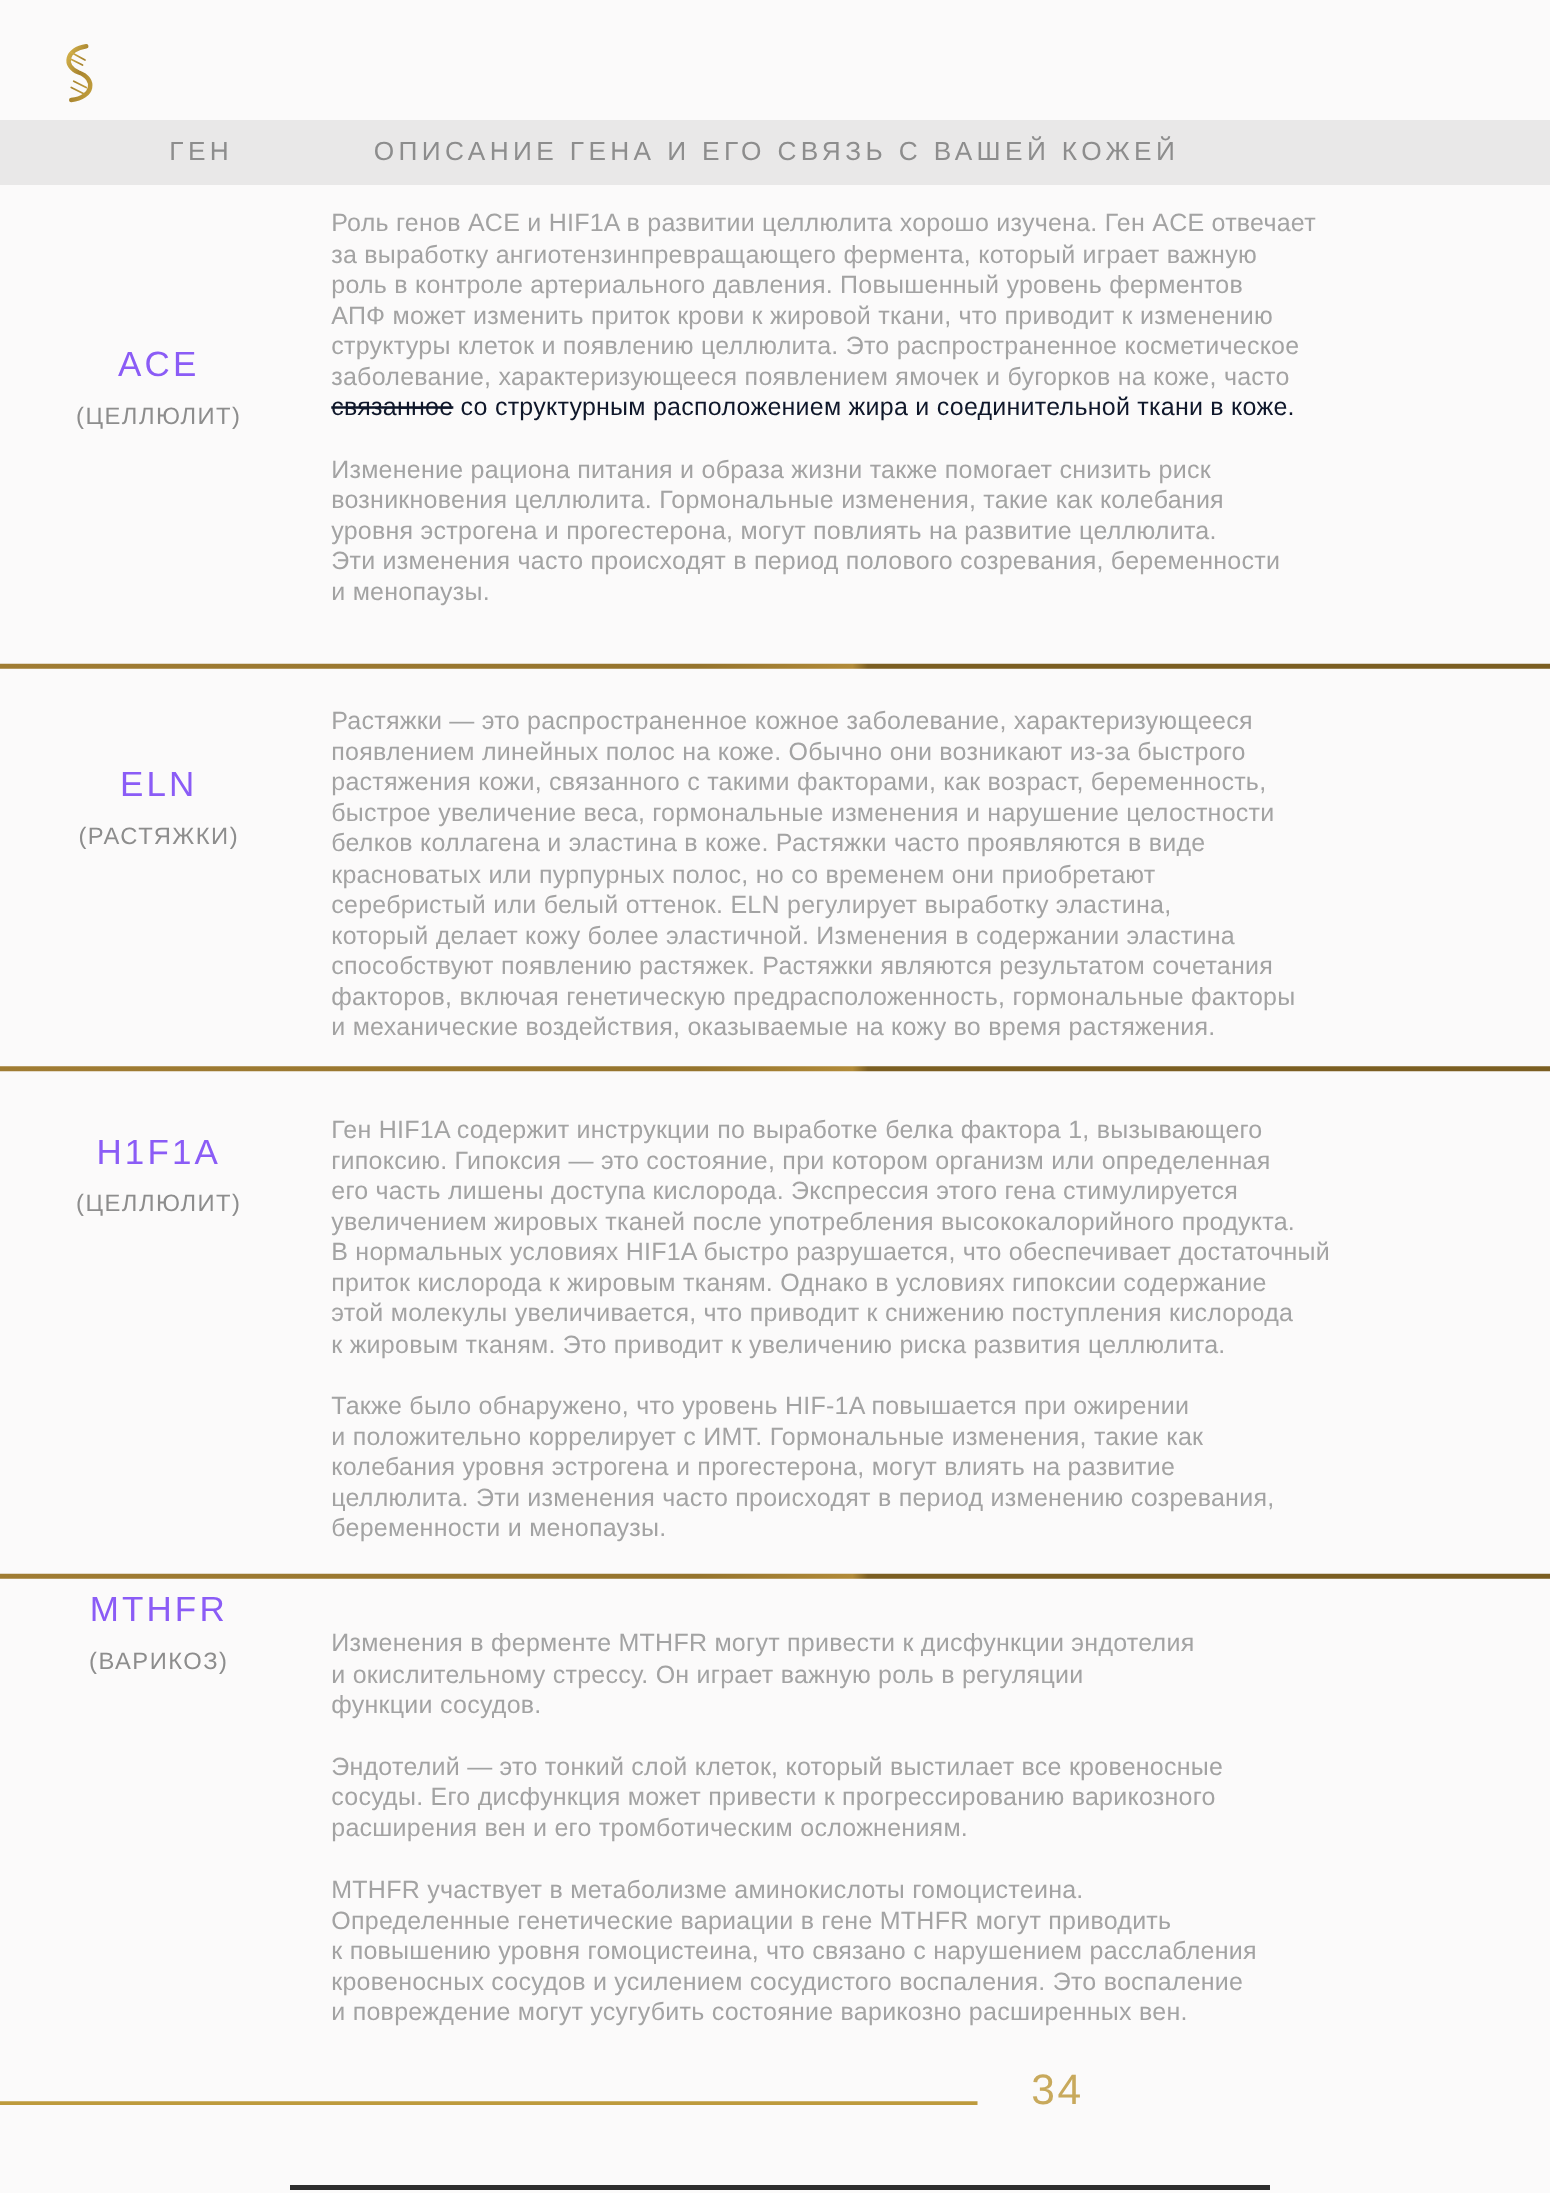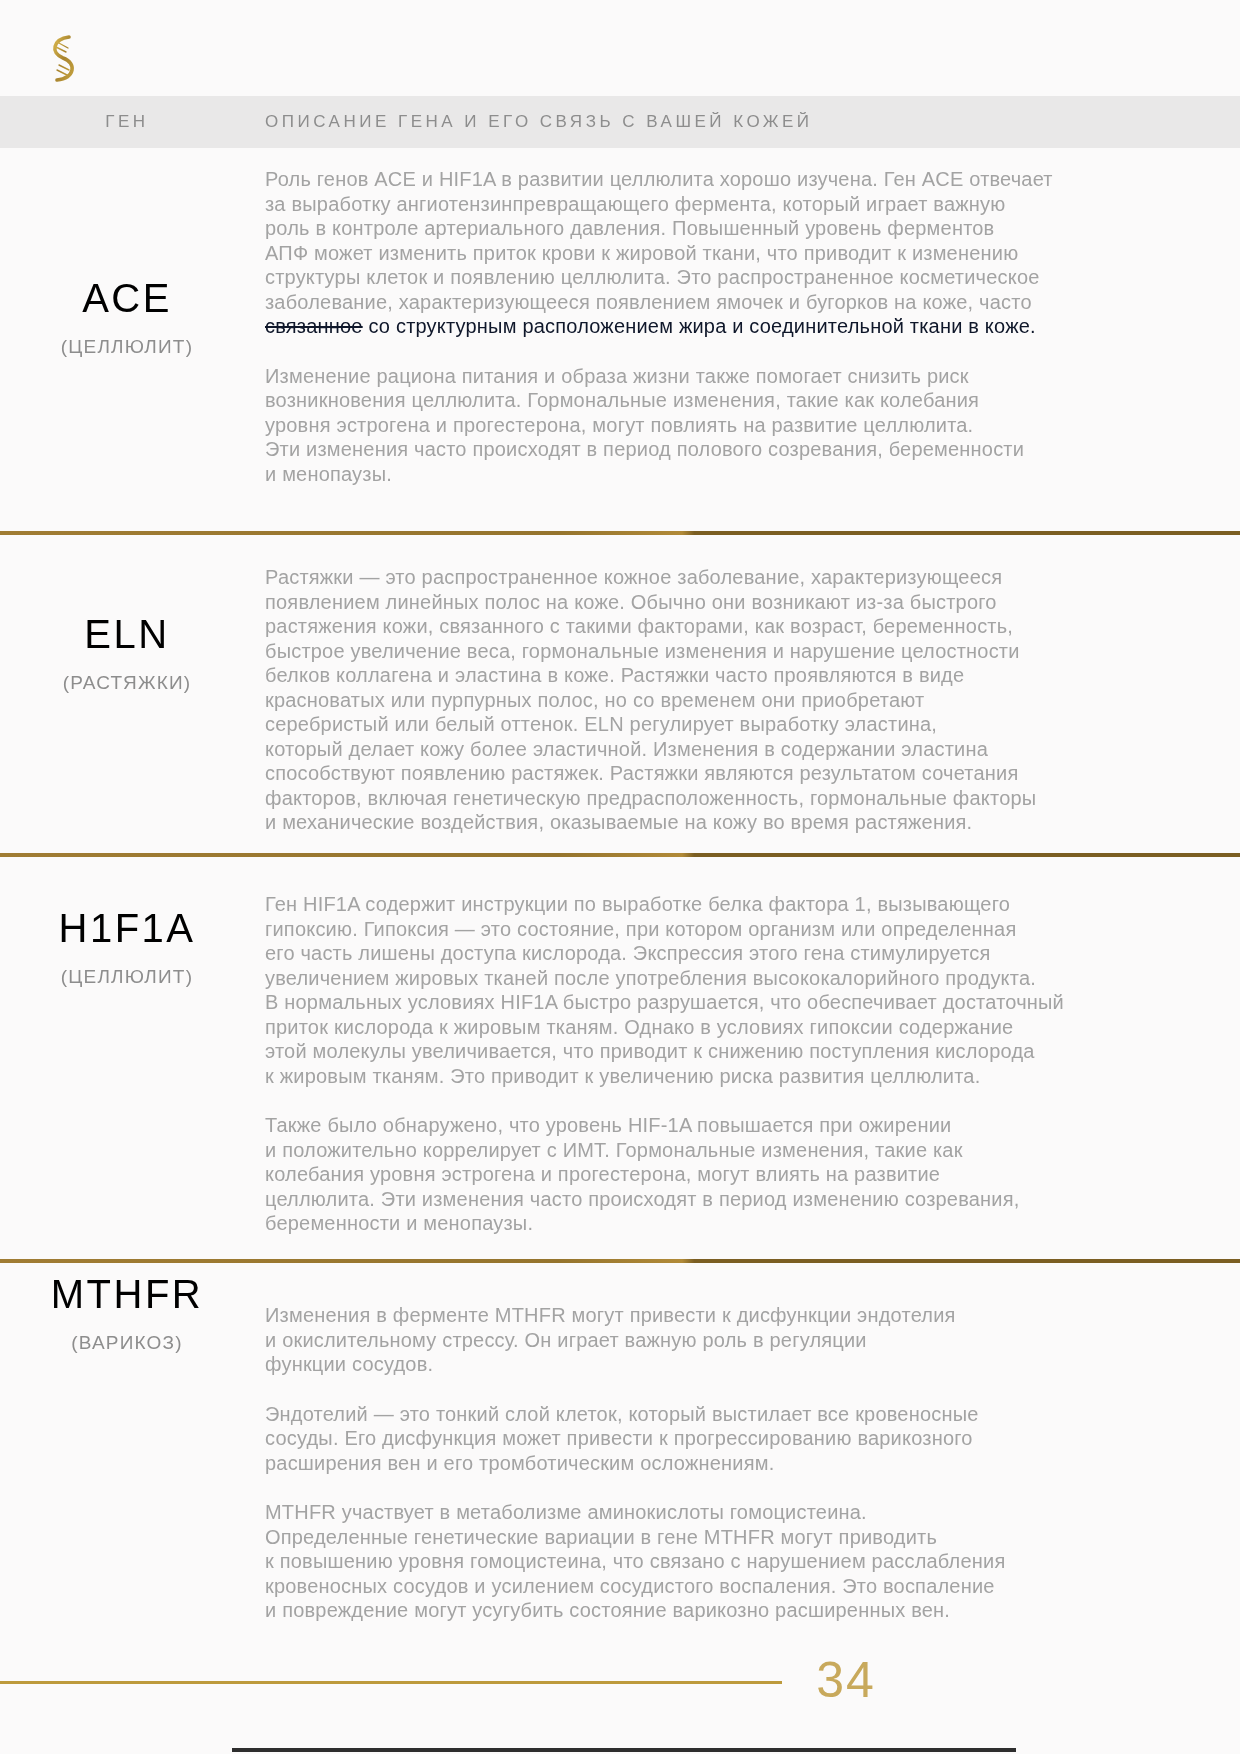--- a/index.html
+++ b/index.html
@@ -8,27 +8,27 @@
     background:#fbfafa;
     font-family:"Liberation Sans","DejaVu Sans",sans-serif;
     -webkit-font-smoothing:antialiased;
   }
   
   .logo{position:absolute;top:34px;left:44px;width:38px;height:50px;}
   
   .band{position:absolute;top:96px;left:0;right:0;height:52px;background:#e9e8e8;}
   .band .hcell{
     position:absolute;top:0;height:40px;line-height:52px;
-    font-size:17px;font-weight:300;color:#8d8d8d;letter-spacing:3.5px;white-space:nowrap;
+    font-size:21px;font-weight:300;color:#8d8d8d;letter-spacing:3.5px;white-space:nowrap;padding-left:34px;
   }
   .band .h-gene{left:0;width:254px;text-align:center;}
   .band .h-desc{left:265px;}
   
   .gene{position:absolute;left:0;width:254px;text-align:center;}
-  .gene .gname{font-size:40px;font-weight:300;color:#000000;letter-spacing:2.5px;}
+  .gene .gname{font-size:28px;font-weight:300;color:#8b5cf6;letter-spacing:2.5px;}
   .gene .gtrait{margin-top:15px;font-size:19px;font-weight:300;color:#8d8d8d;letter-spacing:1.2px;}
   .g-ace{top:276px;} .g-eln{top:582px;margin-top:30px;} .g-hif{top:906px;} .g-mthfr{top:1272px;}
   
   .desc{position:absolute;left:265px;width:845px;}
   .d-ace{top:167px;} .d-eln{top:565px;} .d-hif{top:892px;} .d-mthfr{top:1303px;}
   .desc p{
     margin:0 0 25px 0;font-size:20px;line-height:24.5px;font-weight:300;
     color:#a3a3a3;letter-spacing:.2px;white-space:pre-line;
   }
   .desc p.no-gap{margin-bottom:0;}
@@ -37,21 +37,21 @@
   
   .divider{
     position:absolute;left:0;right:0;height:4px;
     background:linear-gradient(90deg,#a07c33 0%,#95742d 45%,#b18a38 55%,#7b5e22 56%,#7b5e22 100%);
   }
   .div-1{top:531px;} .div-2{top:853px;} .div-3{top:1259px;}
   
   .footer-line{position:absolute;top:1681px;left:0;width:782px;height:3px;background:#bd9a3c;}
   .page-num{
     position:absolute;top:1655px;left:796px;width:100px;text-align:center;
-    font-size:50px;font-weight:300;color:#c8a95c;letter-spacing:2px;line-height:1;
+    font-size:34px;font-weight:300;color:#c8a95c;letter-spacing:2px;line-height:1;
   }
   .bottom-bar{position:absolute;top:1748px;left:232px;width:784px;height:4px;background:#2e2e2e;}
 </style>
 </head>
 <body>
 
 <div class="page">
 
   <div class="logo">
     <svg width="38" height="50" viewBox="0 0 38 50" aria-hidden="true">

